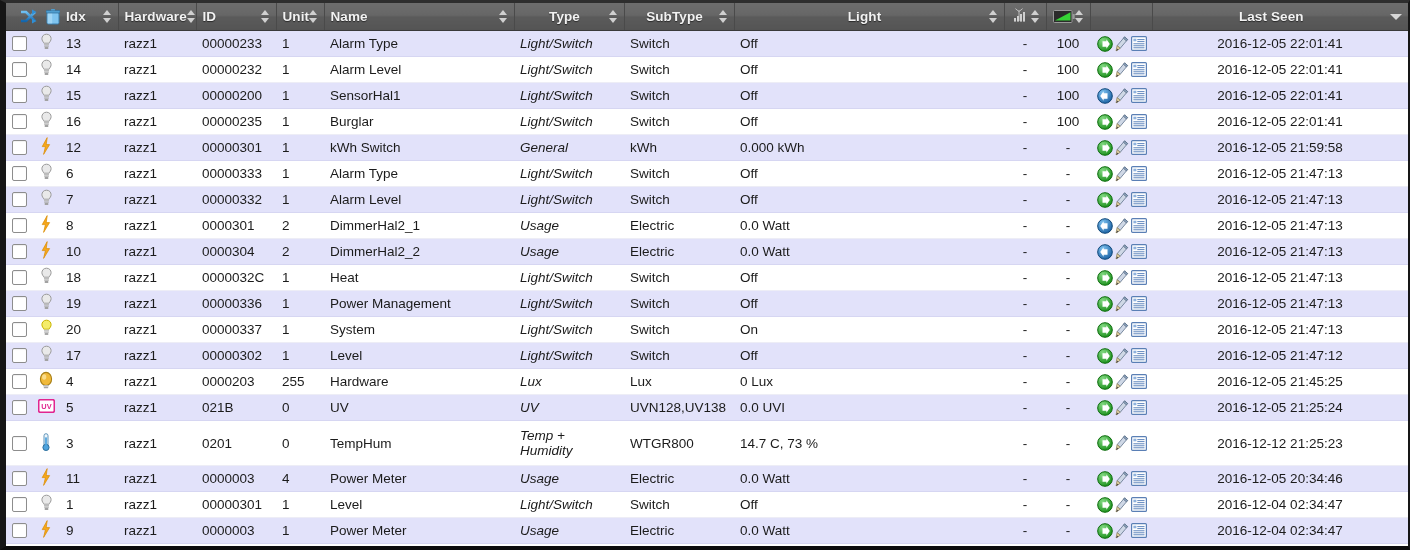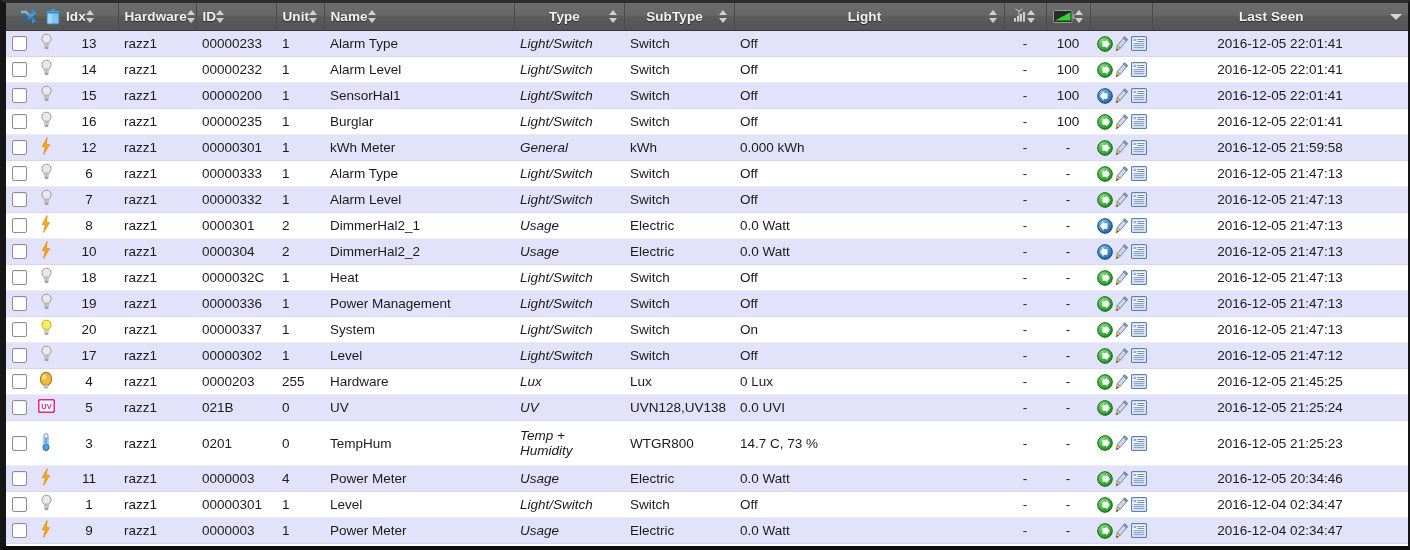--- a/index.html
+++ b/index.html
@@ -24,21 +24,21 @@
     background:linear-gradient(to bottom,#6d6d6d 0%,#666666 45%,#5b5b5b 52%,#545454 100%);
     color:#f2f2f2;font-size:13.5px;font-weight:bold;
     text-shadow:0 1px 1px rgba(0,0,0,.55);
     padding:0;margin:0;height:27px;vertical-align:middle;
     border-right:1px solid #4a4a4a;
     border-bottom:1px solid #3a3a3a;
     position:relative;white-space:nowrap;
   }
   thead th.plain{border-right:none;}
   .hcell{display:flex;align-items:center;height:27px;padding:0 6px;box-sizing:border-box;}
-  .hcell.spread{justify-content:flex-start;}
+  .hcell.spread{justify-content:space-between;}
   .hlabel{letter-spacing:.1px;}
   .sorticon{
     display:inline-block;width:9px;height:15px;position:relative;flex:0 0 auto;opacity:.93;
   }
   .sorticon:before,.sorticon:after{
     content:"";position:absolute;left:0;border-left:4.5px solid transparent;border-right:4.5px solid transparent;
   }
   .sorticon:before{top:1px;border-bottom:5px solid #d9d9d9;}
   .sorticon:after{bottom:1px;border-top:5px solid #d9d9d9;}
   .caret-down{
@@ -57,21 +57,21 @@
   tbody td{
     font-size:13.5px;color:#1b1b1b;padding:0 6px;height:25px;
     border-bottom:1px solid #ededf6;vertical-align:middle;
     overflow:hidden;white-space:nowrap;
   }
   tbody tr.odd td{background:#e2e2fa;border-bottom:1px solid #d6d6f2;}
   tbody tr.even td{background:#ffffff;}
   tbody tr.tall td{height:44px;white-space:normal;}
   td.c{text-align:center;}
   td.l{text-align:left;}
-  td.r{text-align:center;}
+  td.r{text-align:left;}
   .wrap2{line-height:15px;display:block;font-style:italic;}
 
   
   .cbx{
     width:13px;height:13px;border:1px solid #8d8d8d;border-radius:2px;background:#fff;
     display:inline-block;vertical-align:middle;box-shadow:inset 0 1px 1px rgba(0,0,0,.06);
   }
 
   
   .devic{display:inline-block;vertical-align:middle;}
@@ -461,21 +461,21 @@
         </tr>
         <tr class="odd">
           <td class="c"><span class="cbx"></span></td>
           <td class="c"><span class="devic"><svg class="ic-bolt" viewBox="0 0 12 18">
                 <polygon points="7.2,0.6 2.2,9.6 5.4,9.6 3.6,17.4 9.6,7.6 6.2,7.6" fill="#f7a81b" stroke="#d98a00" stroke-width=".7" stroke-linejoin="round"></polygon>
               </svg></span></td>
           <td class="r">12</td>
           <td class="l">razz1</td>
           <td class="l">00000301</td>
           <td class="l">1</td>
-          <td class="l">kWh Meter</td>
+          <td class="l">kWh Switch</td>
           <td class="l">
             <span class="wrap2">General</span>
           </td>
           <td class="l">kWh</td>
           <td class="l">0.000 kWh</td>
           <td class="c">-</td>
           <td class="c">-</td>
           <td>
             <div class="actions">
               <span>
@@ -1122,21 +1122,21 @@
                   <rect x="2.4" y="2.7" width="3" height="2.6" fill="#8fb2dd"></rect>
                   <rect x="6.3" y="3" width="7.2" height="1.1" fill="#6f92c4"></rect>
                   <rect x="6.3" y="5" width="7.2" height="1.1" fill="#6f92c4"></rect>
                   <rect x="2.4" y="7.2" width="11.1" height="1.1" fill="#6f92c4"></rect>
                   <rect x="2.4" y="9.2" width="11.1" height="1.1" fill="#6f92c4"></rect>
                   <rect x="2.4" y="11.2" width="11.1" height="1.1" fill="#6f92c4"></rect>
                 </svg>
               </span>
             </div>
           </td>
-          <td class="c">2016-12-05 21:25:23</td>
+          <td class="c">2016-12-12 21:25:23</td>
         </tr>
         <tr class="odd">
           <td class="c"><span class="cbx"></span></td>
           <td class="c"><span class="devic"><svg class="ic-bolt" viewBox="0 0 12 18">
                 <polygon points="7.2,0.6 2.2,9.6 5.4,9.6 3.6,17.4 9.6,7.6 6.2,7.6" fill="#f7a81b" stroke="#d98a00" stroke-width=".7" stroke-linejoin="round"></polygon>
               </svg></span></td>
           <td class="r">11</td>
           <td class="l">razz1</td>
           <td class="l">0000003</td>
           <td class="l">4</td>

